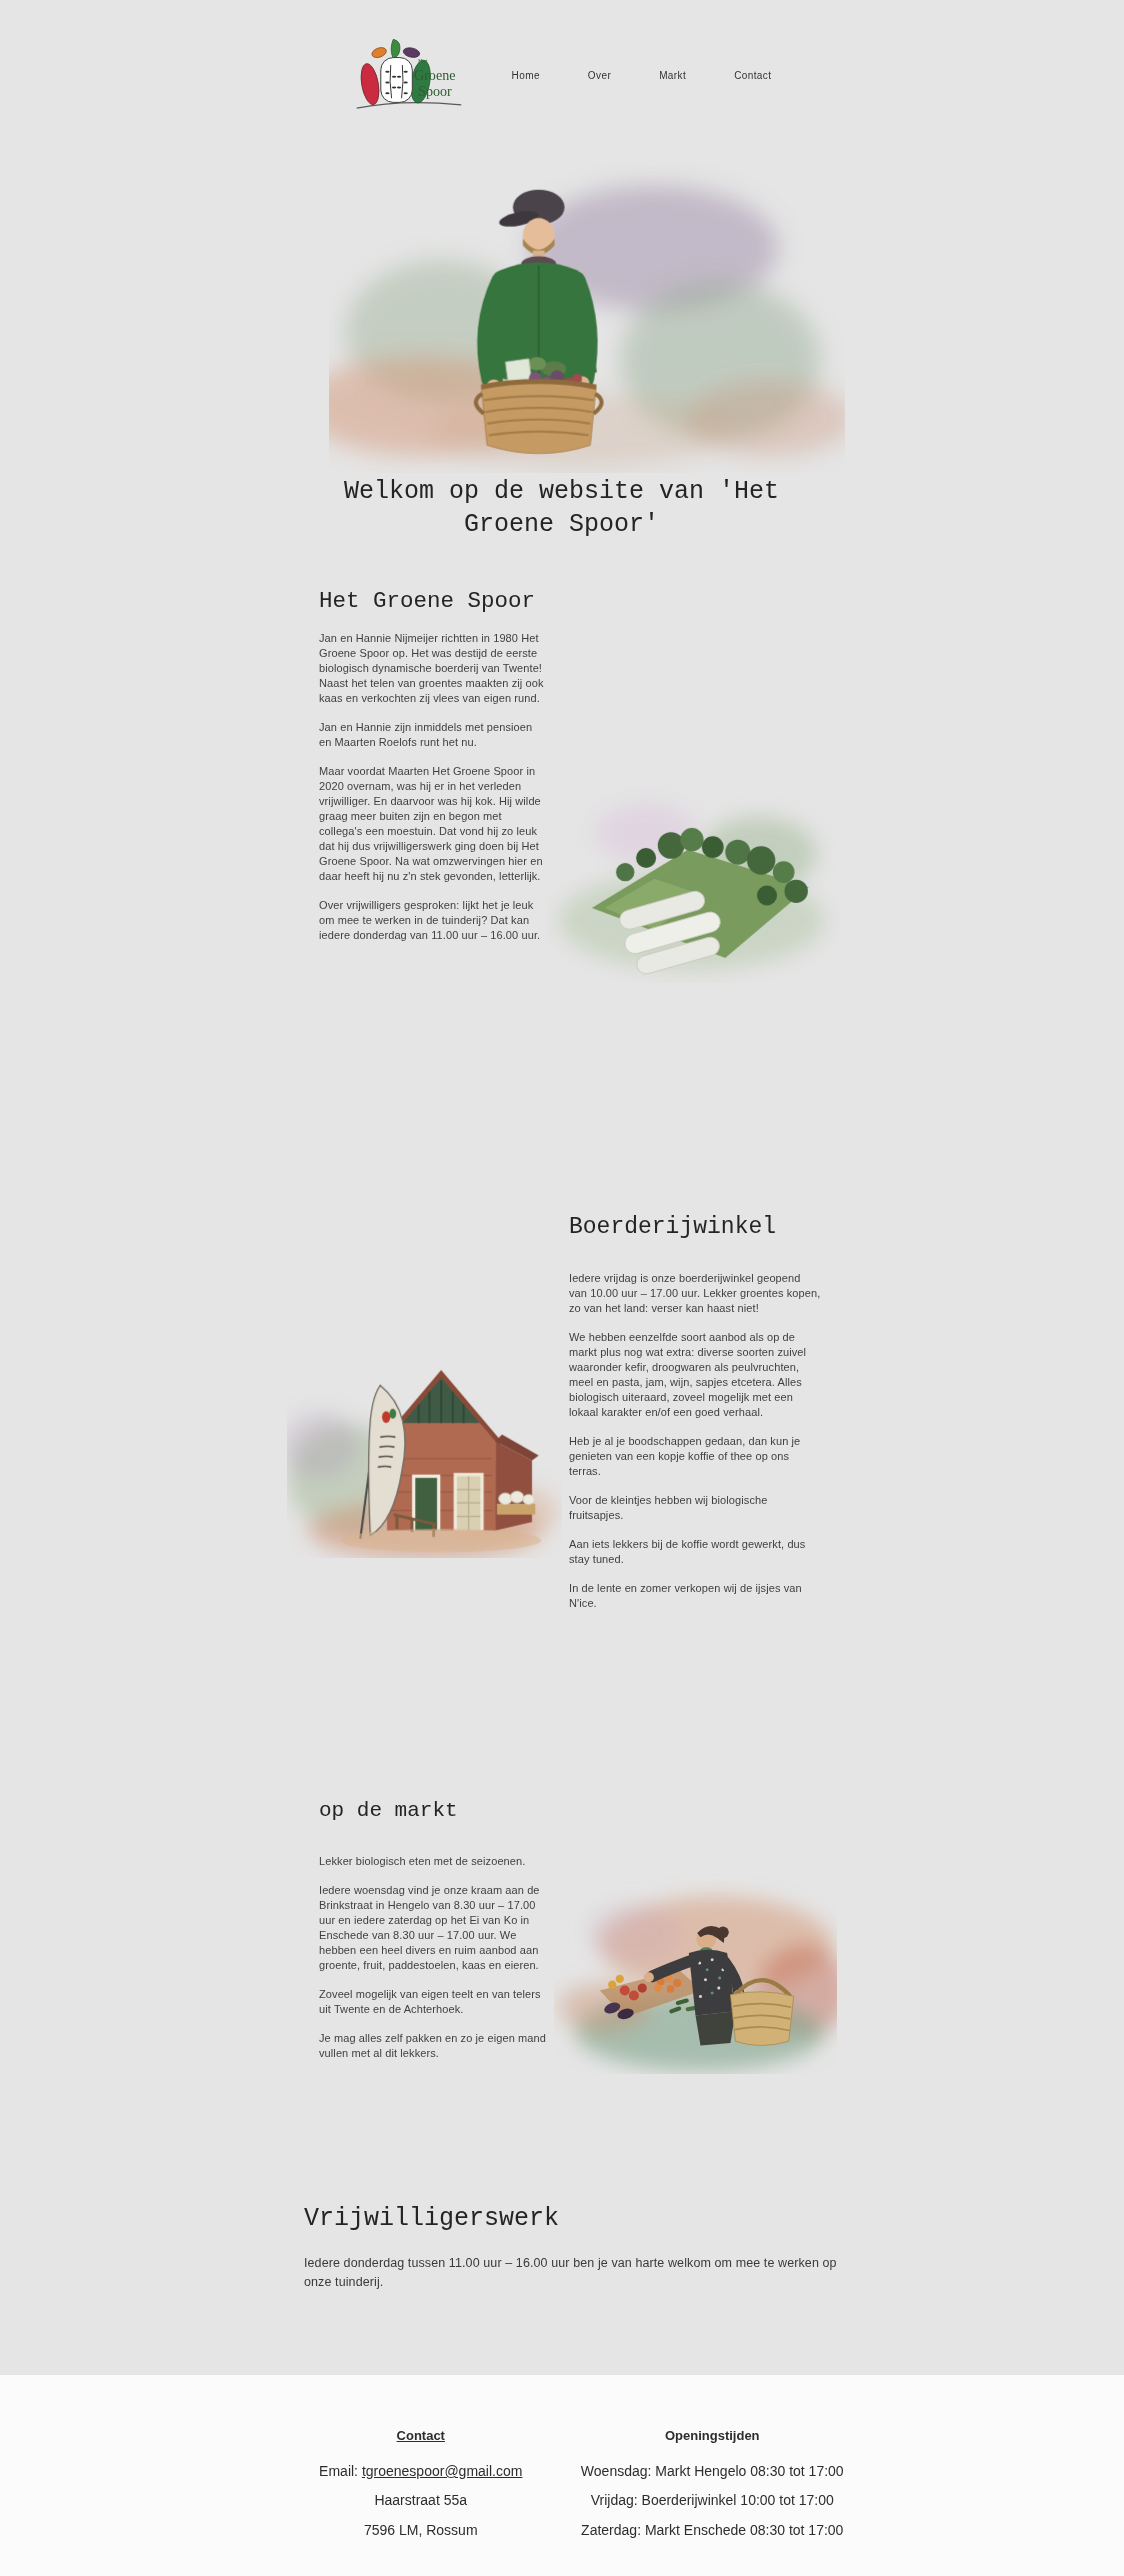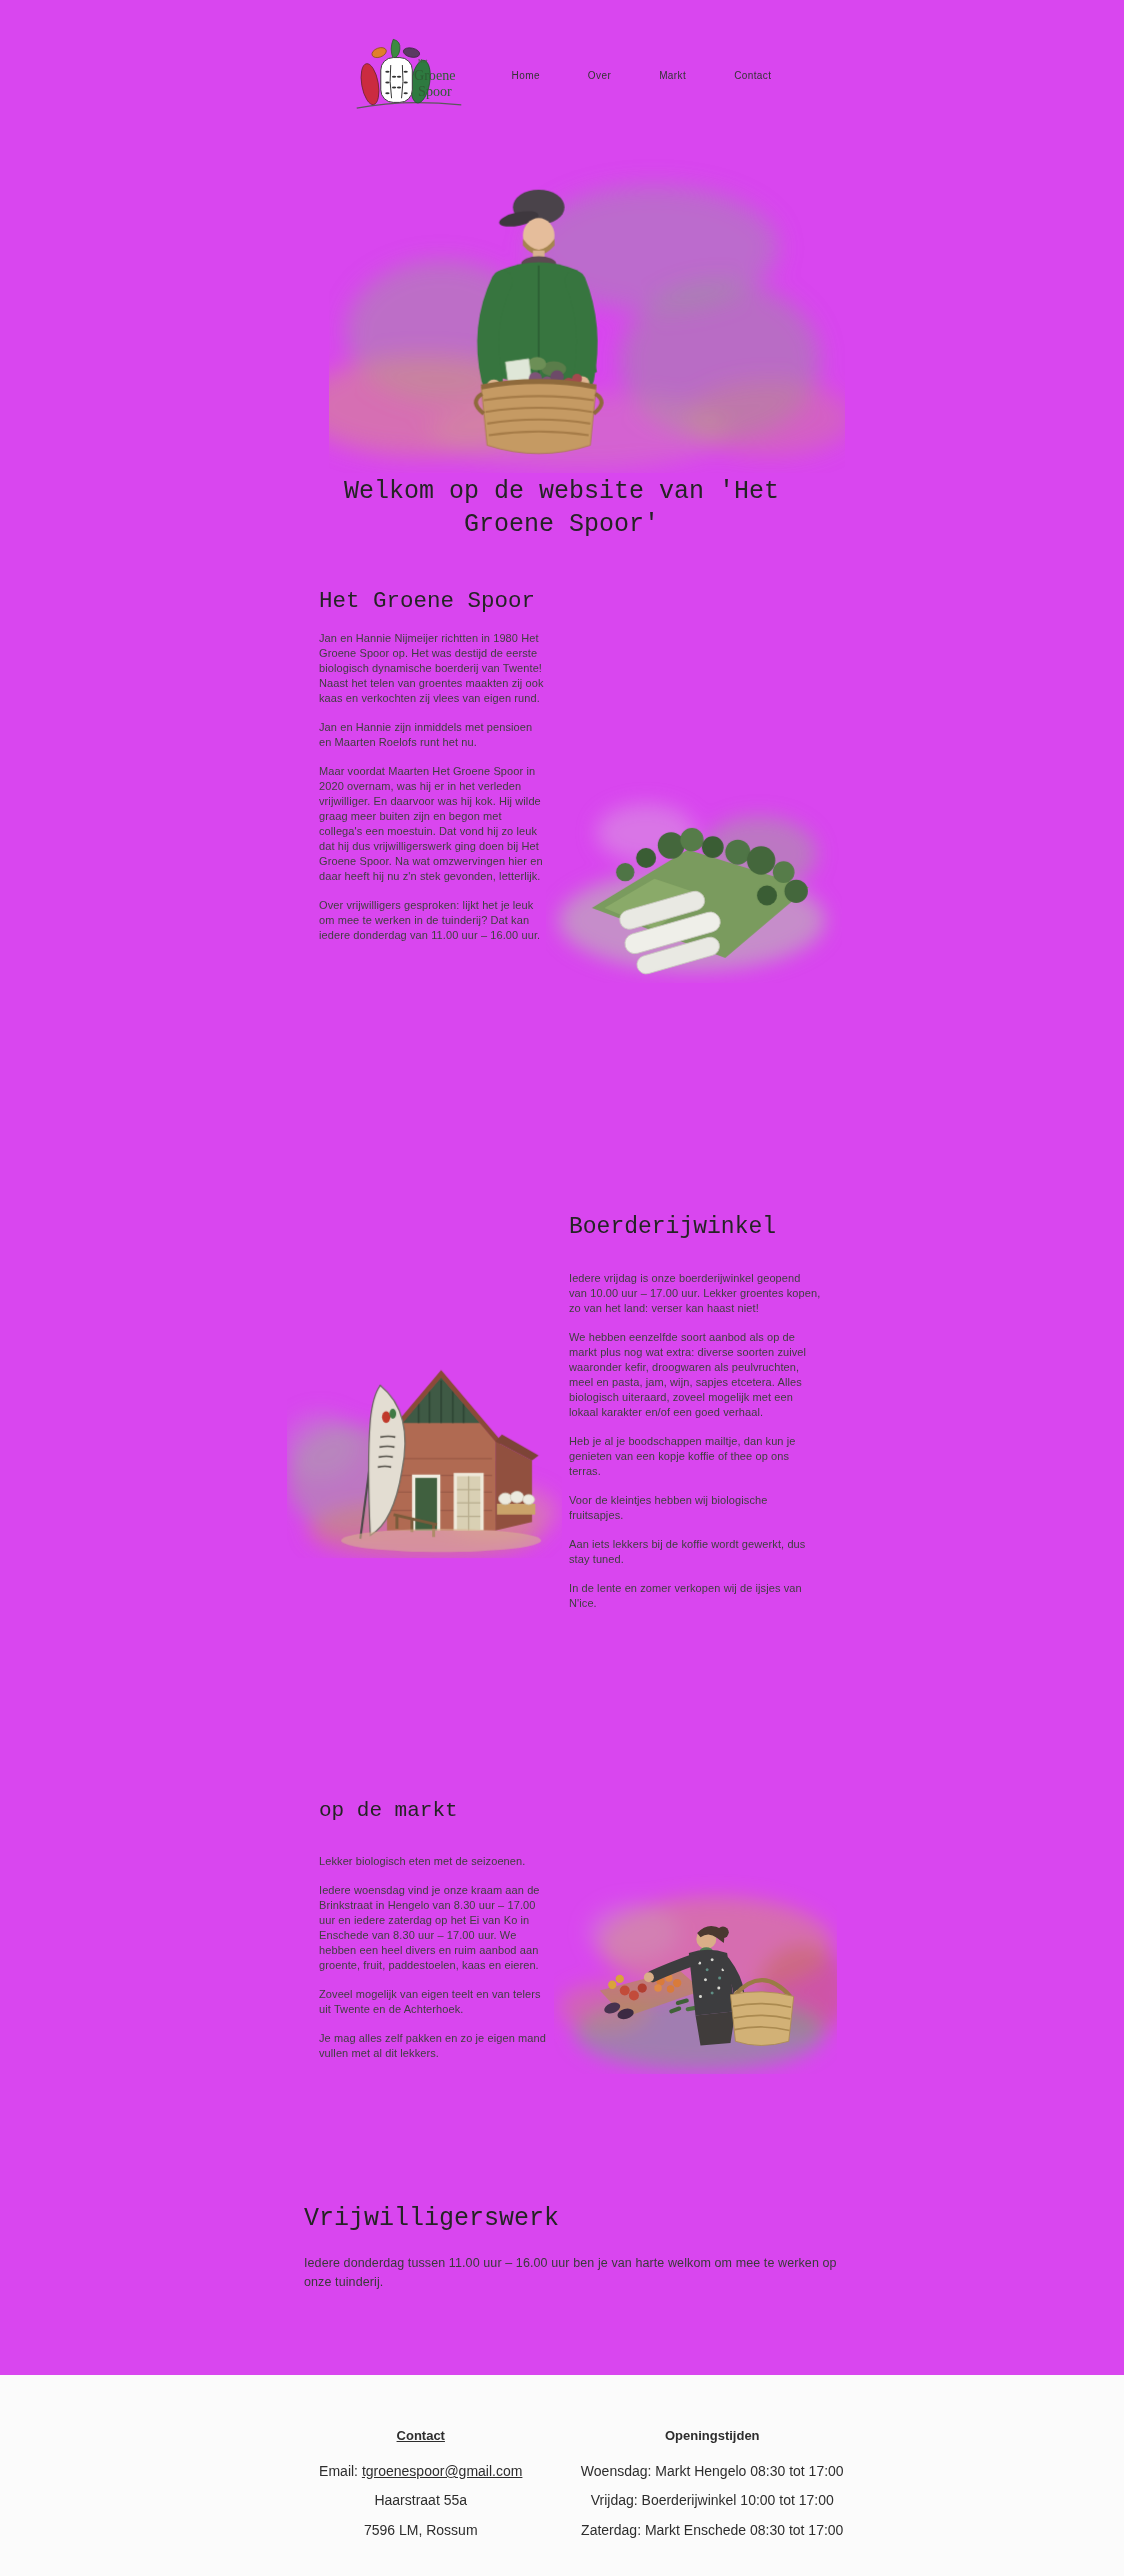--- a/index.html
+++ b/index.html
@@ -1,17 +1,17 @@
 <!DOCTYPE html>
 <html style="font-size:13.3px"><head>
 <meta charset="utf-8">
 <style>
   html,body { margin:0; padding:0; background:#fff; }
   body { font-family:"Liberation Sans", sans-serif; color:#3f3f3f; }
-  .page { position:relative; width:1124px; height:2576px; margin:0 auto; background:#d946ef; overflow:hidden; }
+  .page { position:relative; width:1124px; height:2576px; margin:0 auto; background:#e5e5e5; overflow:hidden; }
 
   
   header { position:absolute; top:0; left:0; width:100%; height:150px;
            display:flex; align-items:center; justify-content:center; gap:20px; }
   .logo { display:block; }
   .logo text { font-family:cursive; }
   nav { display:flex; gap:21px; }
   nav a { font-size:10px; letter-spacing:0.4px; color:#333; text-decoration:none; cursor:pointer;margin-left:27px; }
 
   
@@ -182,21 +182,21 @@
         <rect x="88" y="187" width="118" height="24" rx="12" fill="#efefe9" stroke="#c9c9c0"></rect>
         <rect x="95" y="216" width="102" height="22" rx="11" fill="#e9e9e3" stroke="#c9c9c0"></rect>
       </g>
     </svg>
   </div>
 
   <h2 class="hw shop-h">Boerderijwinkel</h2>
   <div class="tcol shop-text">
     <p>Iedere vrijdag is onze boerderijwinkel geopend van 10.00 uur – 17.00 uur. Lekker groentes kopen, zo van het land: verser kan haast niet!</p>
     <p>We hebben eenzelfde soort aanbod als op de markt plus nog wat extra: diverse soorten zuivel waaronder kefir, droogwaren als peulvruchten, meel en pasta, jam, wijn, sapjes etcetera. Alles biologisch uiteraard, zoveel mogelijk met een lokaal karakter en/of een goed verhaal.</p>
-    <p>Heb je al je boodschappen mailtje, dan kun je genieten van een kopje koffie of thee op ons terras.</p>
+    <p>Heb je al je boodschappen gedaan, dan kun je genieten van een kopje koffie of thee op ons terras.</p>
     <p>Voor de kleintjes hebben wij biologische fruitsapjes.</p>
     <p>Aan iets lekkers bij de koffie wordt gewerkt, dus stay tuned.</p>
     <p>In de lente en zomer verkopen wij de ijsjes van N'ice.</p>
   </div>
 
   <div class="illus shop-illus">
     <svg width="275" height="246" viewBox="0 0 330 295">
       <defs>
           <filter id="wb3" x="-60%" y="-60%" width="220%" height="220%">
             <feGaussianBlur stdDeviation="12"></feGaussianBlur>

